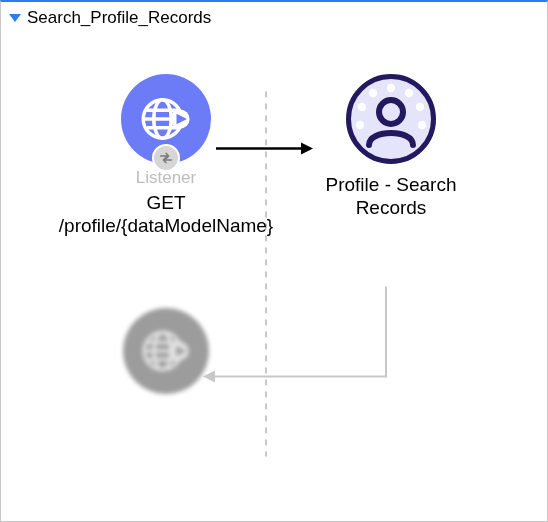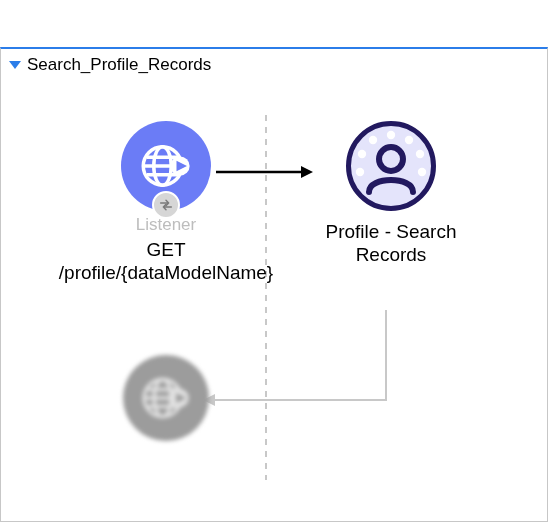--- a/index.html
+++ b/index.html
@@ -12,21 +12,20 @@
     background: #fff;
   }
   .container {
     width: 548px;
     height: 522px;
     display: flex;
     flex-direction: column;
   }
   .panel {
     border: 1px solid #c7c7c7;
-    margin-top: 47px;
   }
   .panel + .panel { border-top: none; }
   .panel.main {
     flex: 1;
     border-top: 2px solid #2b7de9;
   }
   .panel-header {
     display: flex;
     align-items: center;
     gap: 6px;

